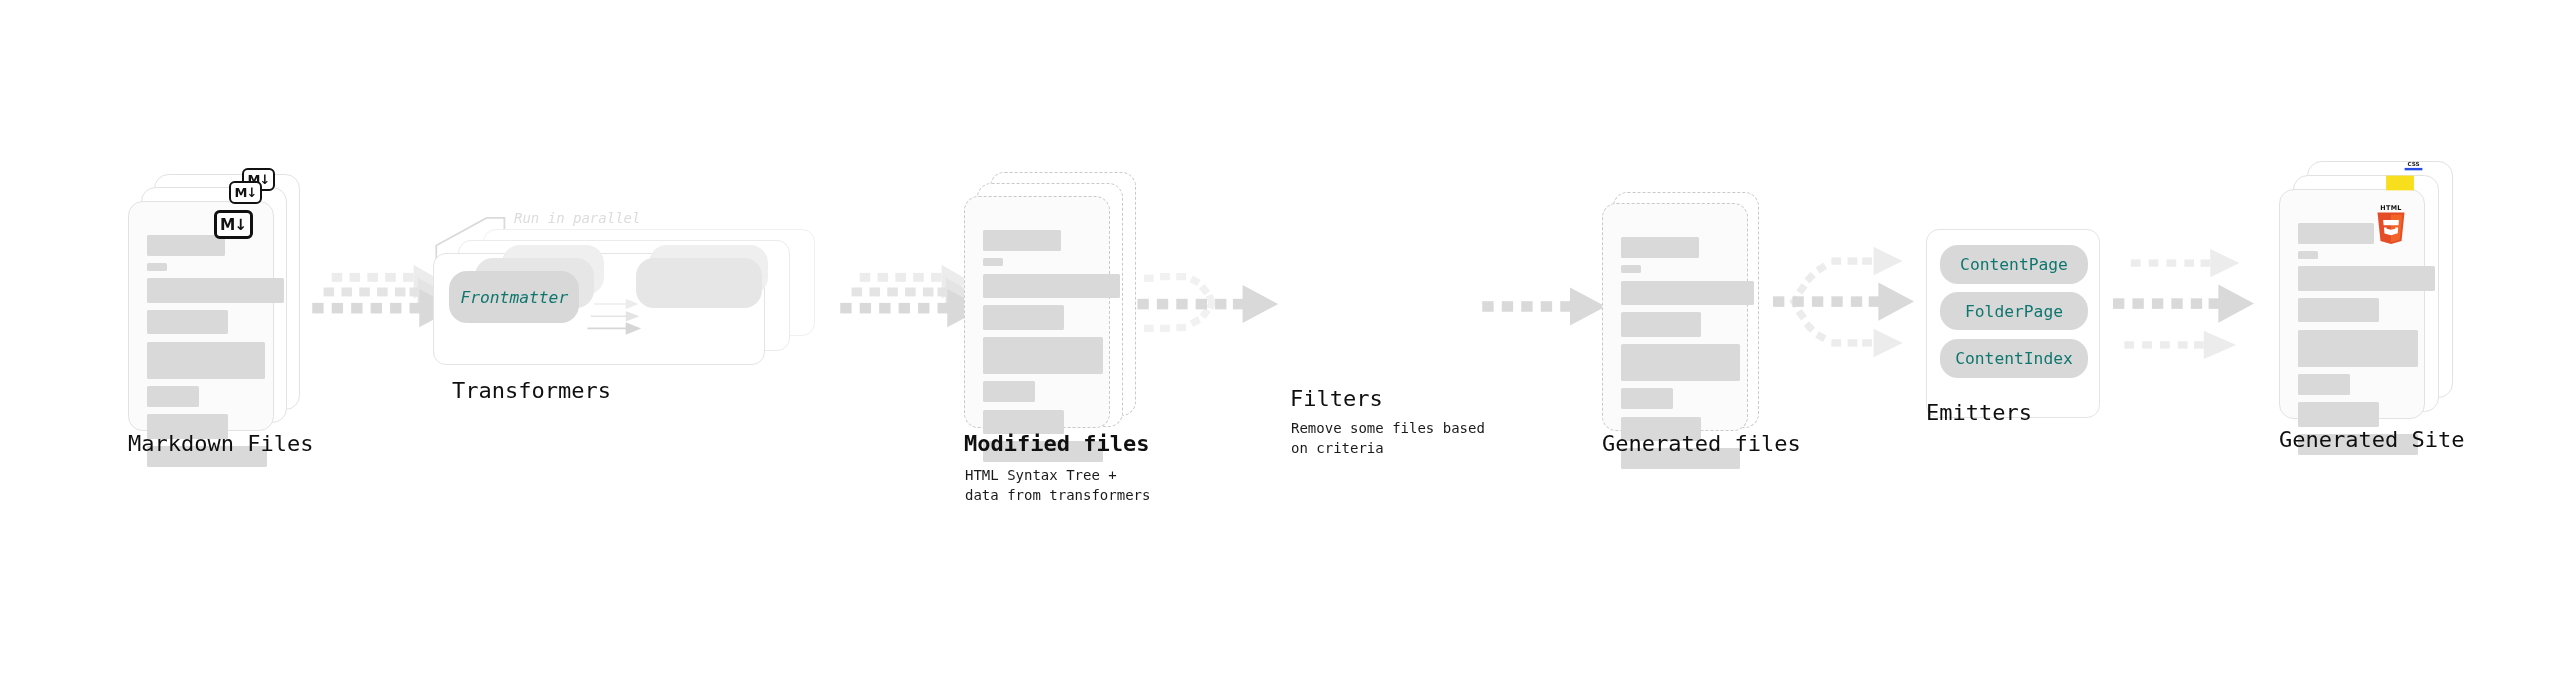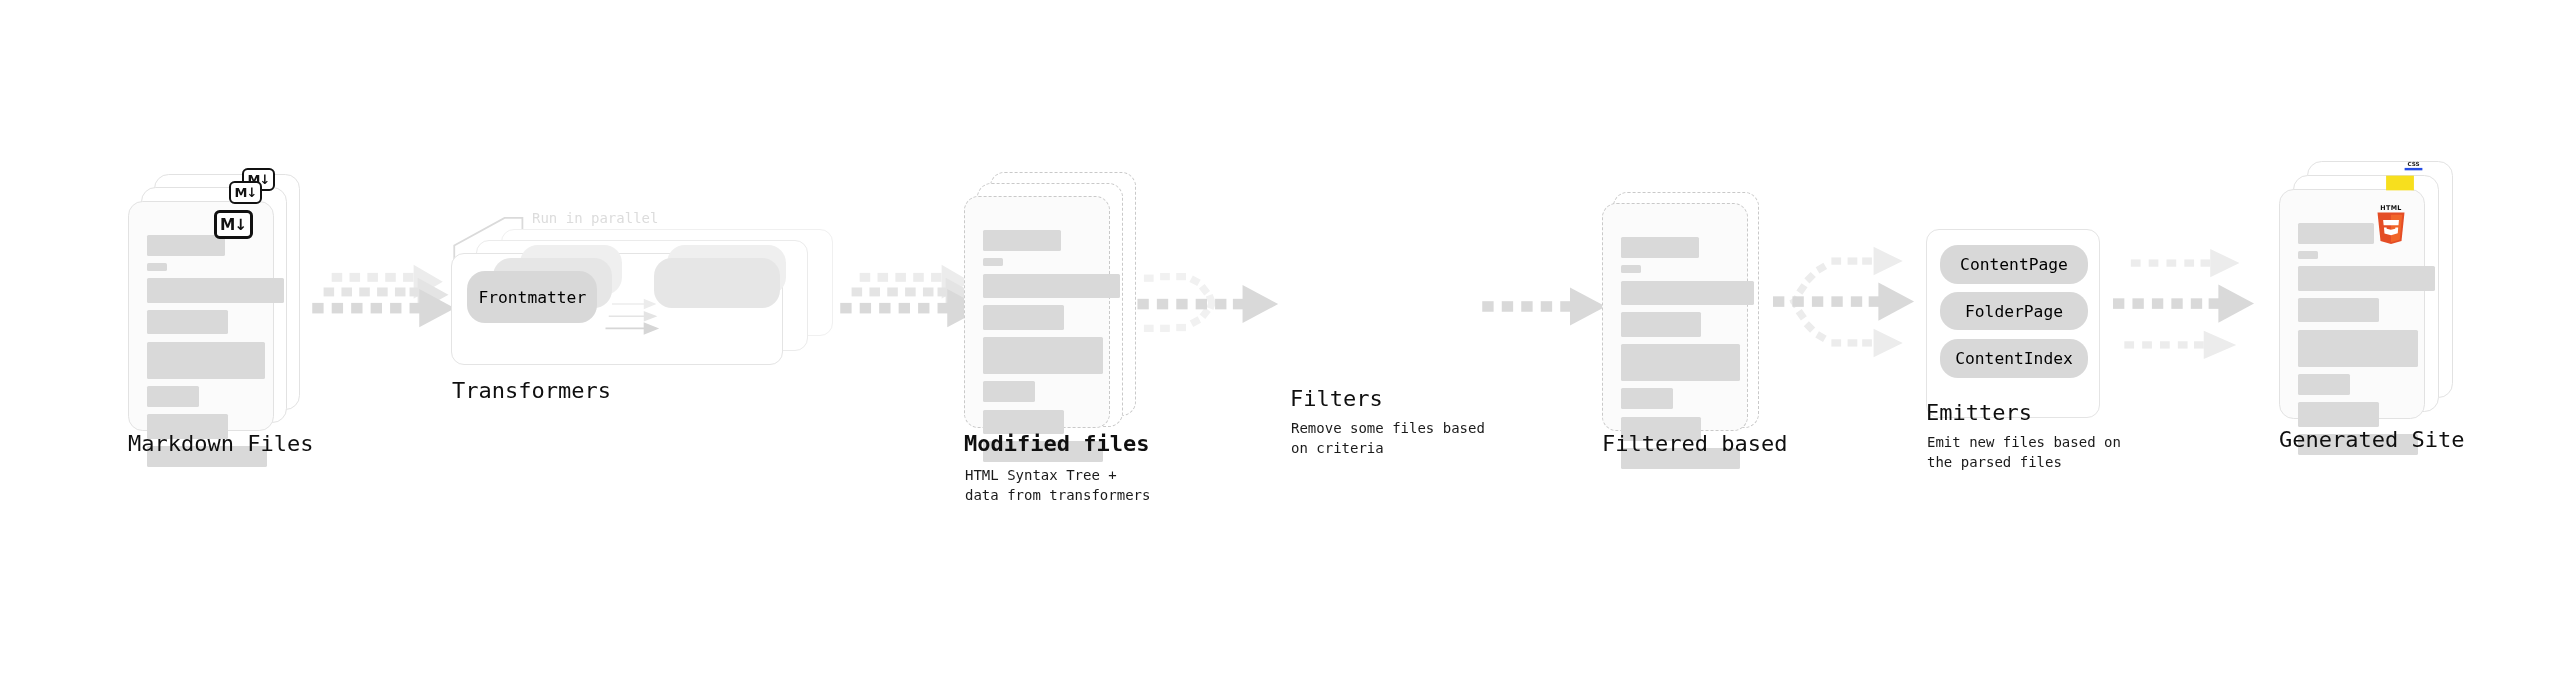--- a/index.html
+++ b/index.html
@@ -51,21 +51,21 @@
     border:1.6px solid #e4e4e4;
     border-radius:13px;
     background:#ffffff;
     box-sizing:border-box;
   }
   .chip{
     position:absolute;
     background:#d8d8d8;
     border-radius:18px;
     display:flex;align-items:center;justify-content:center;
-    color:#000000;
+    color:#0f766e;
     font-size:16.3px;
     white-space:nowrap;
     box-sizing:border-box;
   }
   .chip.ghost1{background:#e6e6e6;}
   .chip.ghost2{background:#efefef;}
 
   
   .title{
     position:absolute;
@@ -151,21 +151,21 @@
       <rect x="4" y="43" width="14" height="13"></rect>
         <rect x="28" y="43" width="14" height="13"></rect>
       <rect x="52" y="43" width="14" height="13"></rect>
         <rect x="76" y="43" width="14" height="13"></rect>
       <rect x="100" y="43" width="14" height="13"></rect>
         <rect x="124" y="43" width="14" height="13"></rect>
       <polygon points="136,26 180,49.5 136,73"></polygon>
     </g>
   </svg>
 
-  <div style="position:absolute;left:451px;top:203px;width:382px;height:187px;">
+  <div style="position:absolute;left:433px;top:203px;width:382px;height:187px;font-style:italic;">
 
     <svg style="left:0;top:0;" width="211" height="98" viewBox="0 0 260 120">
       <path d="M4 82 L4 52 L66 18 L88 18 L88 44" fill="none" stroke="#dadada" stroke-width="2.2"></path>
     </svg>
     <div class="parallel-label nosel" style="left:81px;top:6.5px;">Run in parallel</div>
 
     <div class="groupbox" style="left:50px;top:26px;width:332px;height:107px;border-color:#f0f0f0;"></div>
     <div class="groupbox" style="left:25px;top:37px;width:332px;height:111px;border-color:#ebebeb;"></div>
     <div class="groupbox" style="left:0px;top:50px;width:332px;height:112px;border-color:#e4e4e4;"></div>
 
@@ -293,21 +293,21 @@
         <div class="bar" style="width:20.3px;height:8.1px;"></div>
         <div class="bar" style="width:133px;height:24.4px;"></div>
         <div class="bar" style="width:80px;height:24.4px;"></div>
         <div class="bar" style="width:119px;height:37px;"></div>
         <div class="bar" style="width:52px;height:21px;"></div>
         <div class="bar" style="width:80px;height:24.4px;"></div>
         <div class="bar" style="width:119px;height:21px;"></div>
       </div>
     </div>
   </div>
-  <div class="title nosel" style="left:1602px;top:431px;">Filtered based</div>
+  <div class="title nosel" style="left:1602px;top:431px;">Generated files</div>
 
   <svg style="left:1773px;top:229px;" width="150" height="146" viewBox="0 0 185 180">
     <g fill="#ececec">
       <rect x="22" y="85" width="11" height="9" transform="rotate(-60 27 89)"></rect>
       <rect x="30" y="70" width="11" height="9" transform="rotate(-55 35 74)"></rect>
       <rect x="40" y="56" width="11" height="9" transform="rotate(-45 45 60)"></rect>
       <rect x="54" y="44" width="11" height="9" transform="rotate(-30 59 48)"></rect>
       <rect x="72" y="35" width="12" height="9"></rect>
         <rect x="92" y="35" width="12" height="9"></rect>
       <rect x="110" y="35" width="12" height="9"></rect>
@@ -333,22 +333,20 @@
       <polygon points="130,66 174,89.5 130,113"></polygon>
     </g>
   </svg>
 
   <div class="groupbox" style="left:1926px;top:229px;width:174px;height:189px;">
     <div class="chip" style="left:13px;top:14.6px;width:148px;height:39px;">ContentPage</div>
     <div class="chip" style="left:13px;top:62px;width:148px;height:38px;">FolderPage</div>
     <div class="chip" style="left:13px;top:109px;width:148px;height:39px;">ContentIndex</div>
   </div>
   <div class="title nosel" style="left:1926px;top:400px;">Emitters</div>
-  <div class="desc nosel" style="left:1927px;top:432px;">Emit new files based on
-the parsed files</div>
 
   <svg style="left:2113px;top:231px;" width="154" height="146" viewBox="0 0 190 180">
     <g fill="#ececec">
       <rect x="22" y="35" width="12" height="9"></rect>
         <rect x="44" y="35" width="12" height="9"></rect>
       <rect x="66" y="35" width="12" height="9"></rect>
         <rect x="88" y="35" width="12" height="9"></rect>
       <rect x="108" y="35" width="12" height="9"></rect>
       <polygon points="120,22 156,39.5 120,57"></polygon>
     </g>

